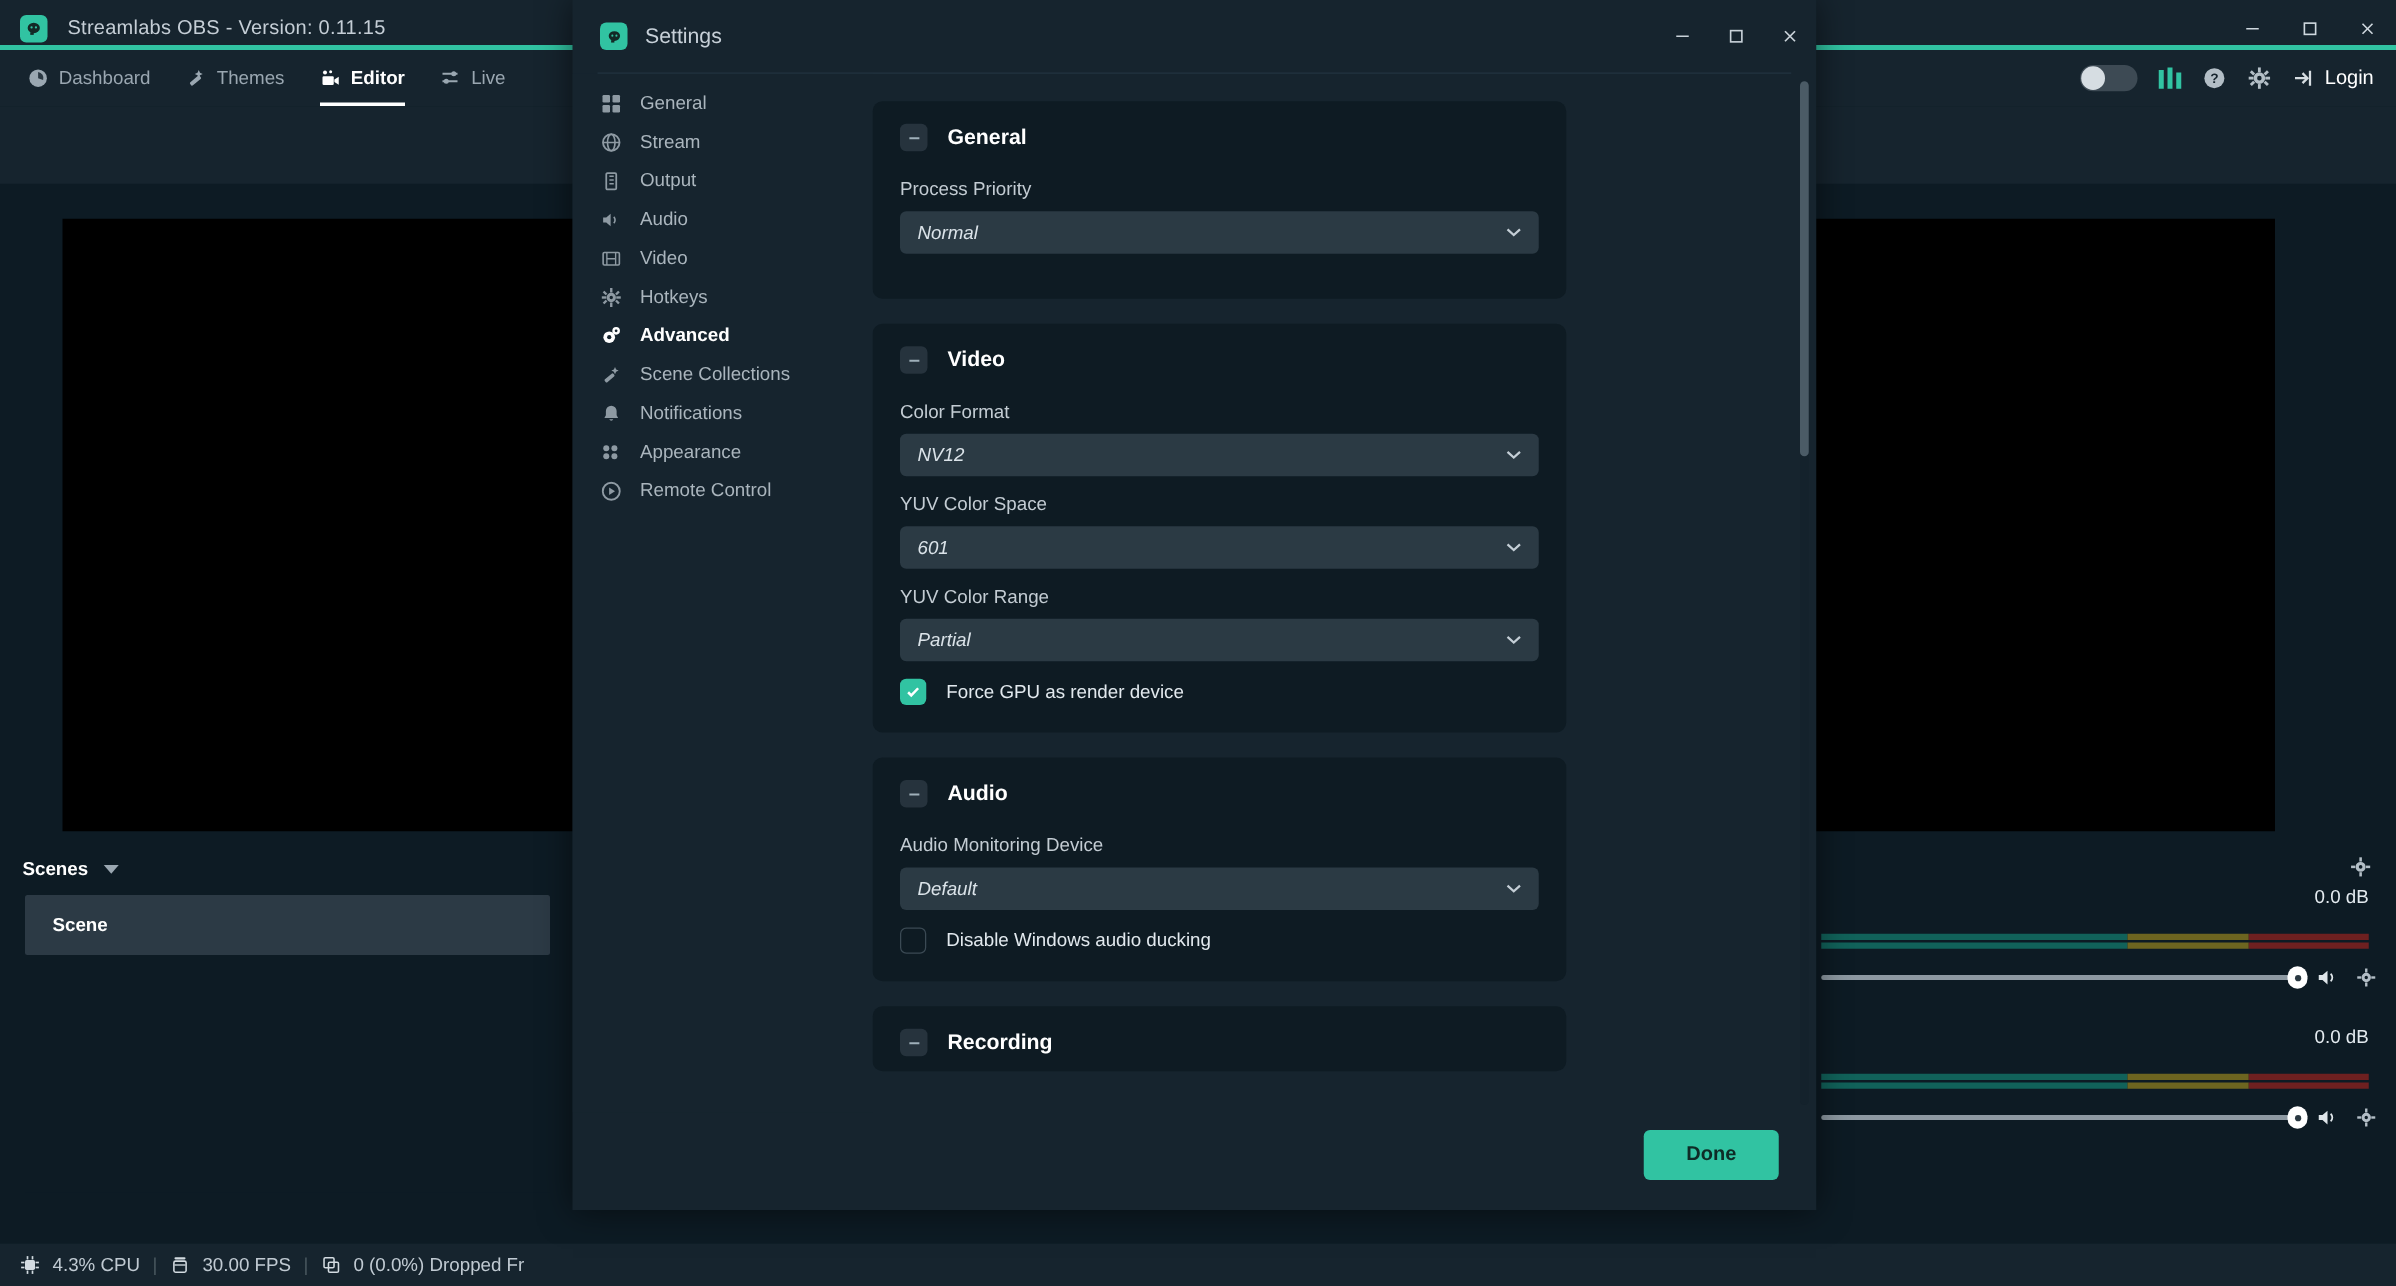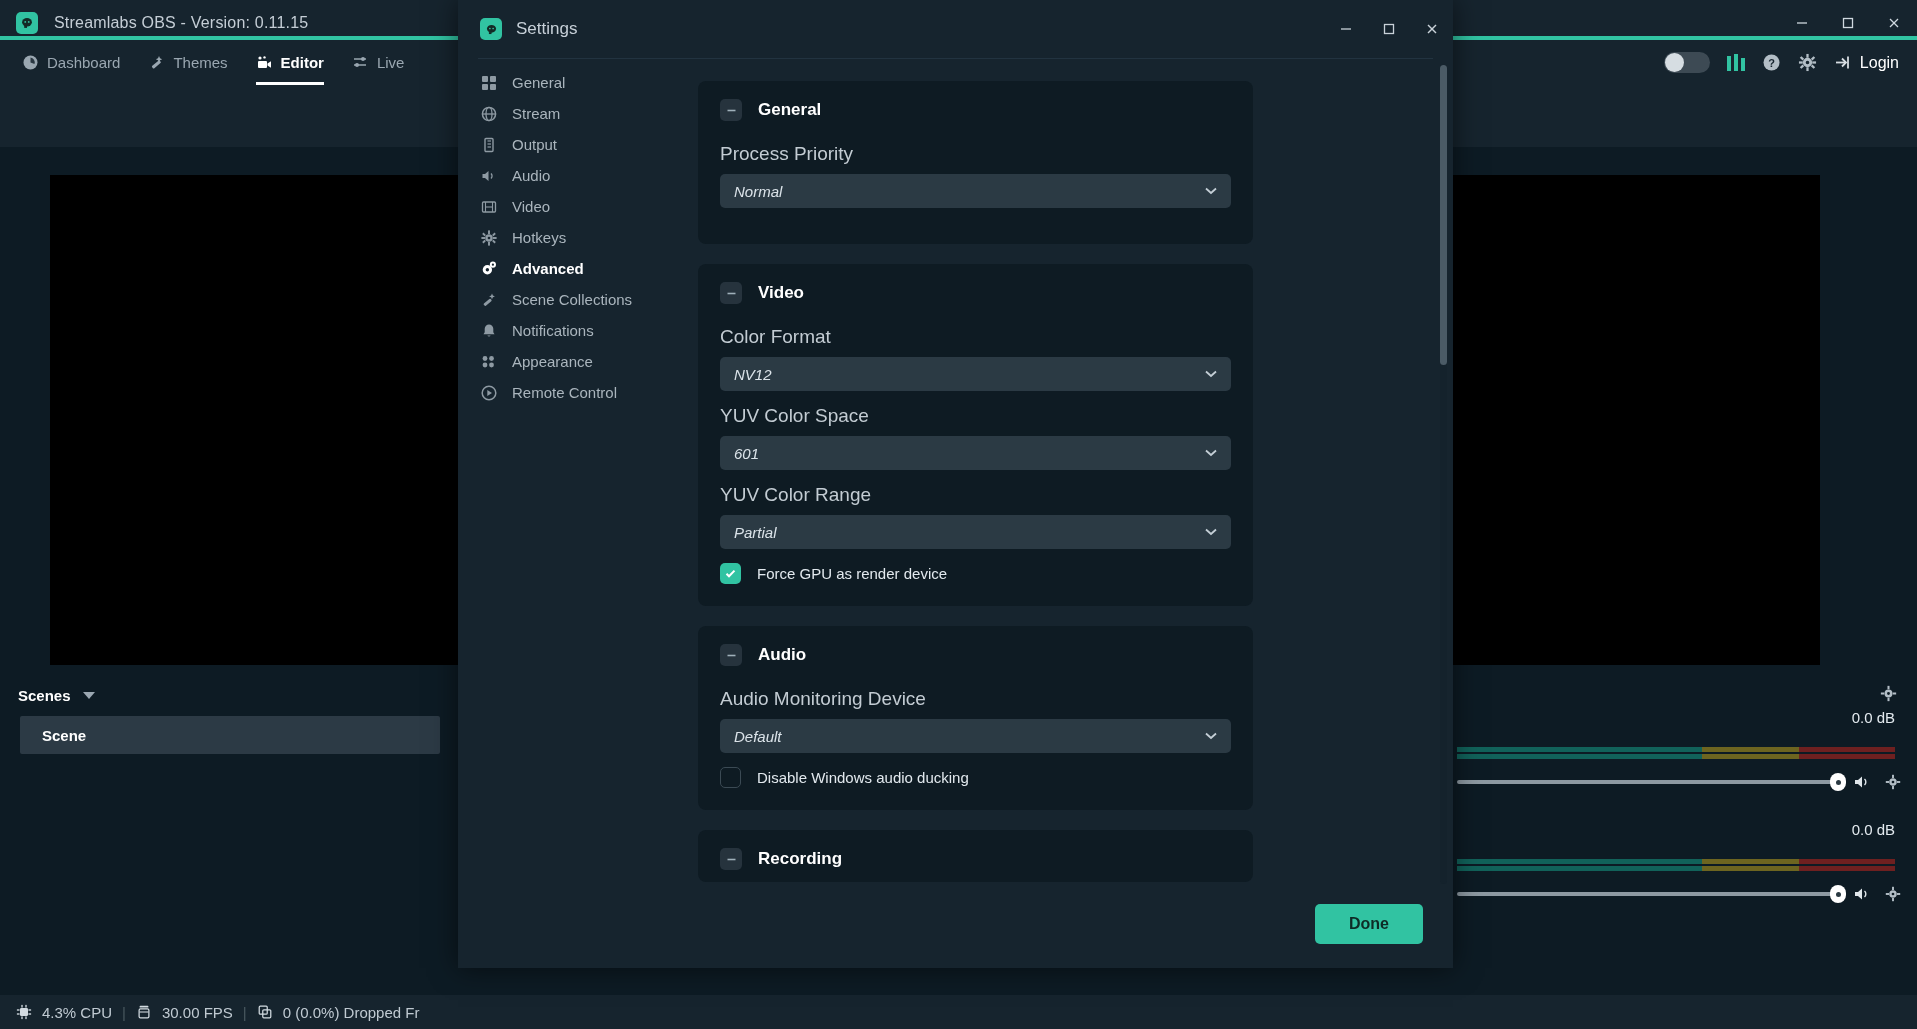--- a/index.html
+++ b/index.html
@@ -75,21 +75,21 @@
   }
 
   
   .scenes-panel { position:absolute; left:0; top:590px; width:460px; height:320px; }
   .panel-head {
     display:flex; align-items:center; gap:12px; padding:12px 18px;
     color:#fff; font-size:15px; font-weight:bold;
   }
   .caret-dn { width:0;height:0;border-left:6px solid transparent;border-right:6px solid transparent;border-top:7px solid #9aa7b1; }
   .scene-row {
-    margin:0 20px 0 20px; height:38px; background:#2c3a45; border-radius:2px;
+    margin:0 20px 0 20px; height:48px; background:#2c3a45; border-radius:2px;
     display:flex; align-items:center; padding-left:22px; color:#fff; font-size:15px; font-weight:bold;
   }
   .scene-body { margin:0 20px; height:190px; background:#0d1b24; }
 
   
   .mixer-panel { position:absolute; right:0; top:590px; width:460px; height:320px; }
   .mixer-gear { position:absolute; right:20px; top:10px; color:#b3bec6; font-size:17px; }
   .mixer-strip { position:relative; height:102px; }
   .db { position:absolute; right:22px; top:8px; color:#e3eaef; font-size:15px; }
   .meter { position:absolute; left:0; right:22px; top:46px; height:5px; display:flex; }
@@ -149,21 +149,21 @@
   .card {
     background:#0e1b23; border-radius:8px; padding:18px 22px 22px 22px; margin-bottom:20px;
     width:555px;
   }
   .card-head { display:flex; align-items:center; gap:16px; margin-bottom:22px; }
   .collapse-btn {
     width:22px; height:22px; border-radius:5px; background:#26333d;
     display:flex; align-items:center; justify-content:center; color:#9fb0ba; font-size:15px; line-height:1;
   }
   .card-title { color:#fff; font-size:17px; font-weight:bold; }
-  .field-label { color:#c3ccd3; font-size:19px; margin-bottom:9px; }
+  .field-label { color:#c3ccd3; font-size:15px; margin-bottom:9px; }
   .select {
     height:34px; background:#2b3a44; border-radius:5px; display:flex; align-items:center;
     padding:0 14px; color:#dbe3e9; font-size:15px; position:relative; margin-bottom:14px;font-style:italic;
   }
   .select .chev { position:absolute; right:14px; color:#c4ced6; font-size:12px; }
   .cbrow { display:flex; align-items:center; gap:16px; margin-top:6px; }
   .cbox {
     width:21px; height:21px; border-radius:5px; flex:0 0 21px;
     display:flex; align-items:center; justify-content:center;
   }

